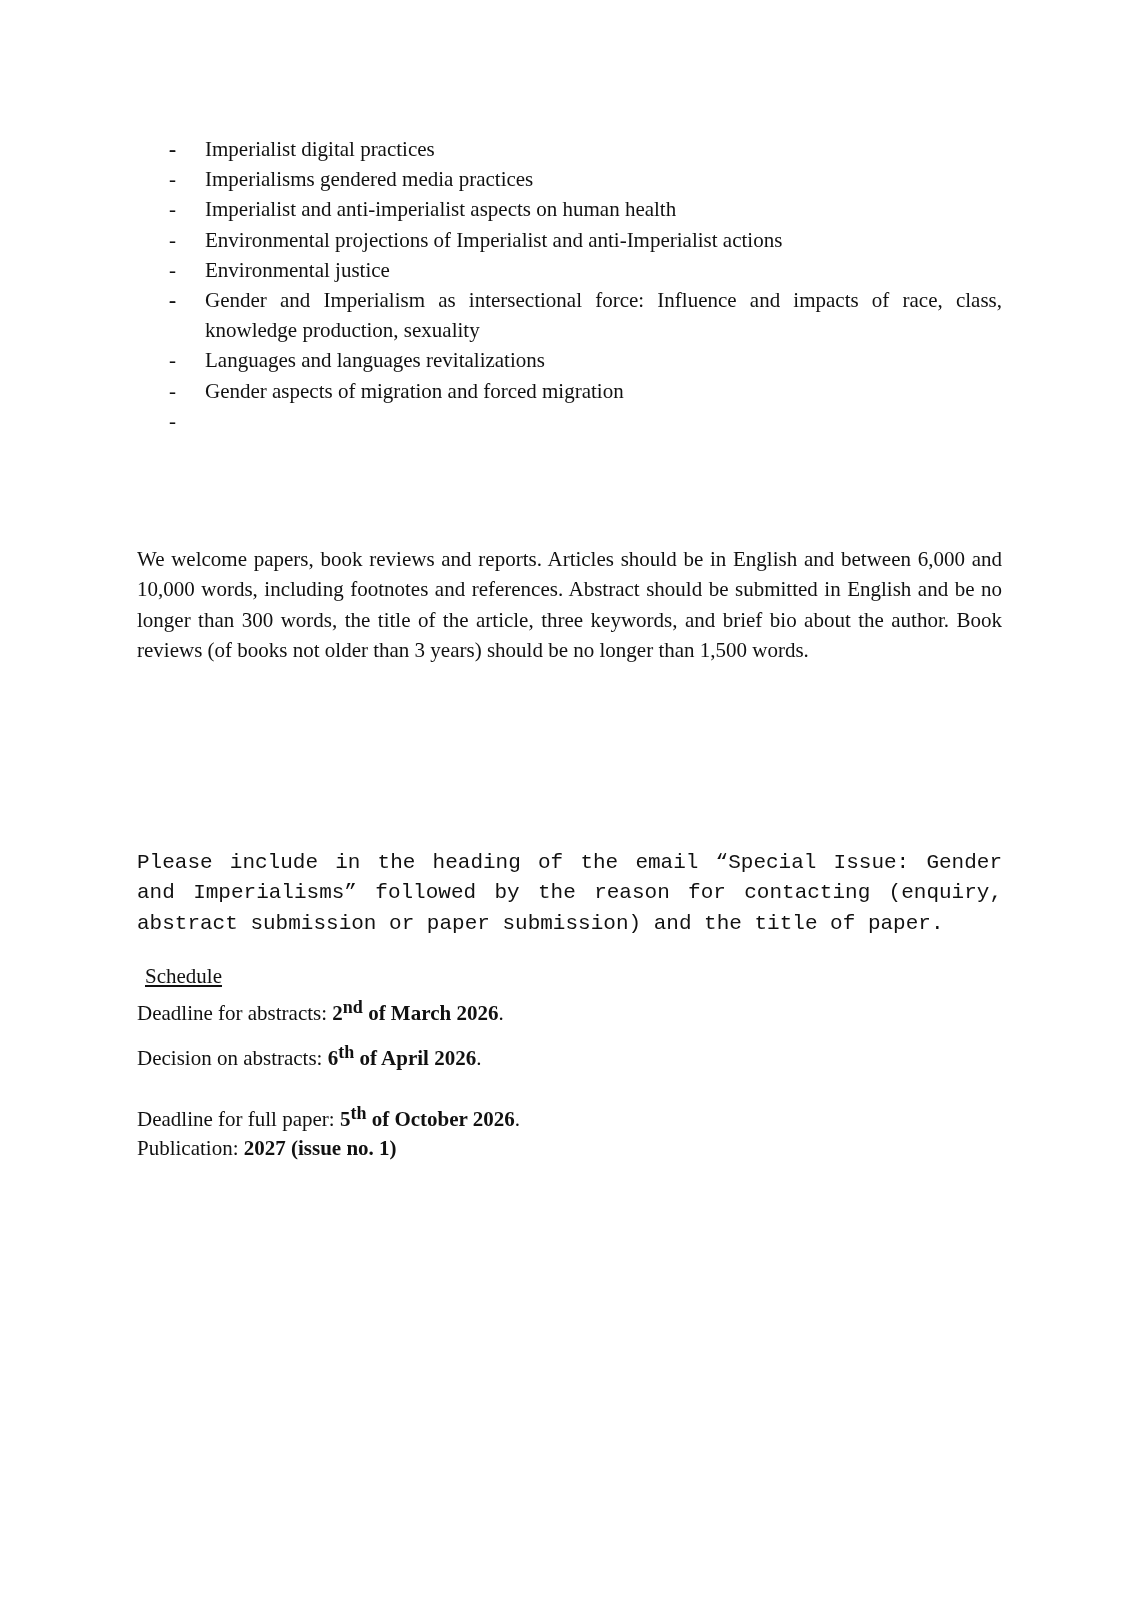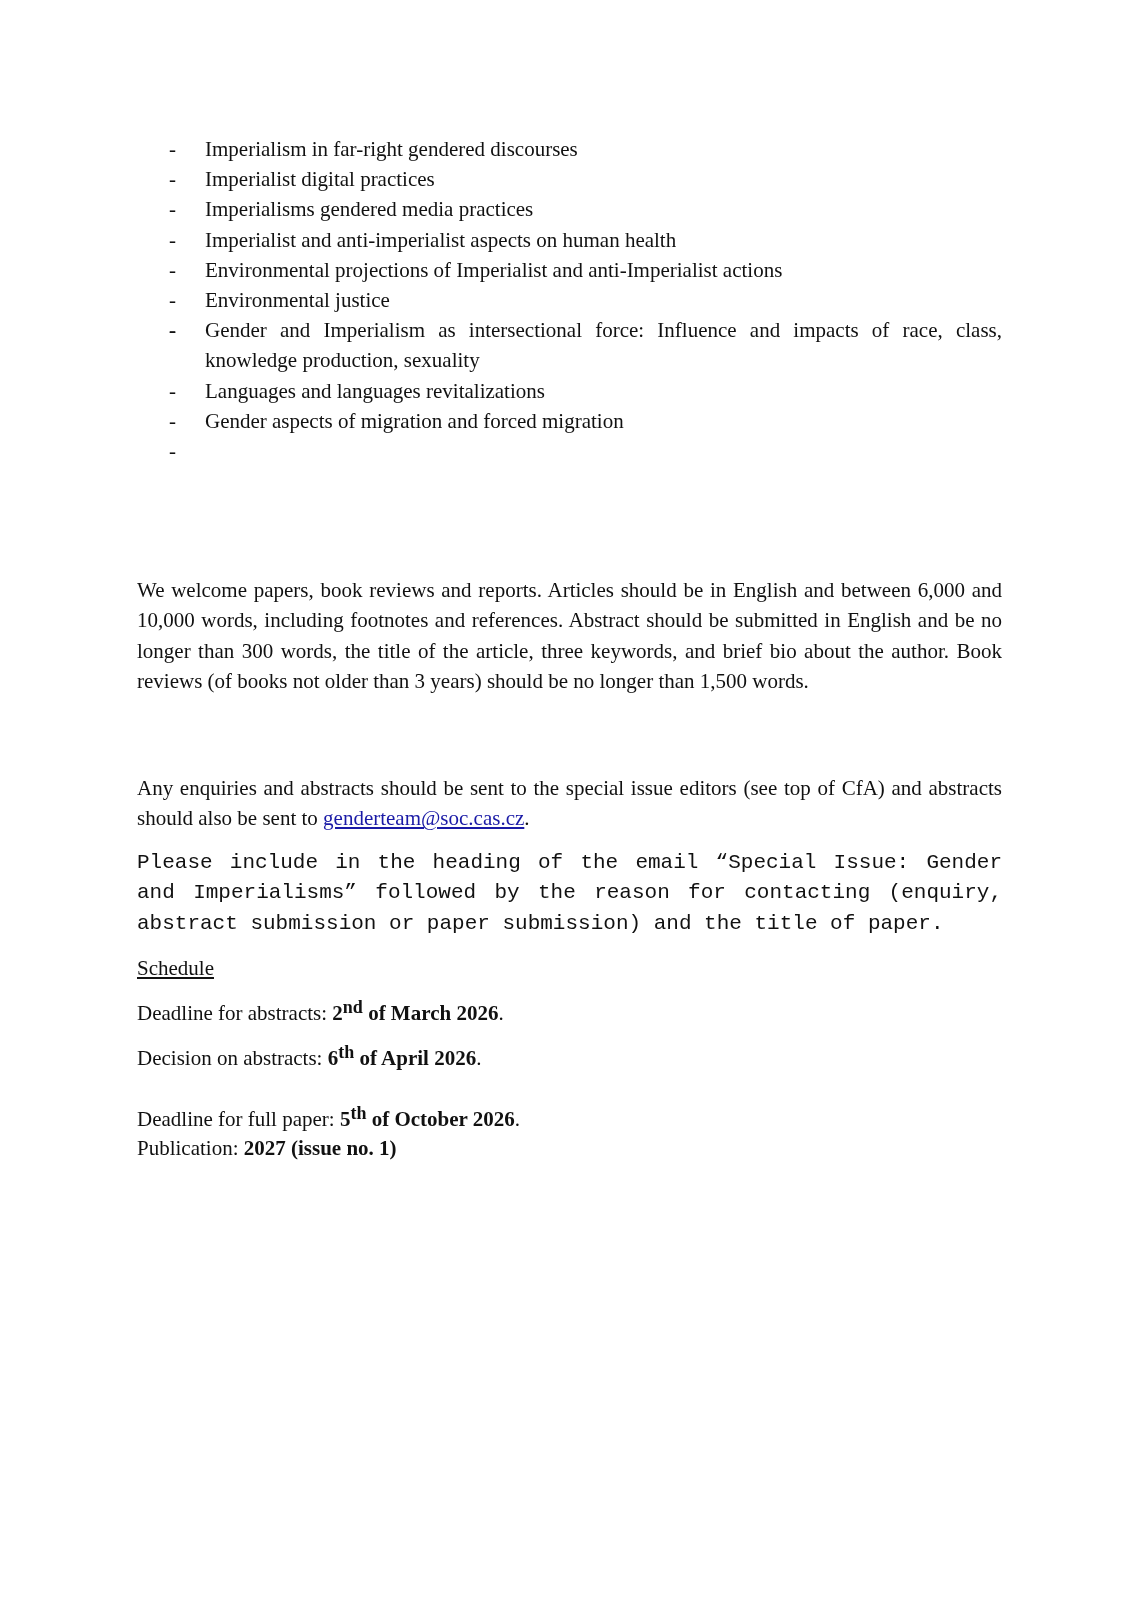--- a/index.html
+++ b/index.html
@@ -3,52 +3,51 @@
 <meta charset="utf-8">
 <style>
   html, body { margin: 0; padding: 0; background: #ffffff; }
   body { width: 1131px; height: 1600px; position: relative; overflow: hidden;
          font-family: "Liberation Serif", "DejaVu Serif", serif; color: #111; font-size: 21px; }
   .page { position: absolute; left: 0; top: 0; width: 1131px; height: 1600px; }
   .bullets { position: absolute; left: 166px; top: 134px; width: 836px; margin: 0; padding: 0; list-style: none; }
   .bullets li { position: relative; padding-left: 39px; line-height: 30.2px; }
   .bullets li .dash { position: absolute; left: 3px; top: 0; }
   .para { position: absolute; left: 137px; width: 865px; margin: 0; line-height: 30.4px; text-align: justify; }
-  .p1 { top: 575px; }
+  .p1 { top: 544px; }
   .p2 { top: 773px; }
   .p3 { top: 848px; font-family: Liberation Mono, monospace; }
-  .sched-head { position: absolute; left: 137px; top: 953px; margin: 0; text-decoration: underline; line-height: 30px; }
+  .sched-head { position: absolute; left: 137px; top: 953px; margin: 8px; text-decoration: underline; line-height: 30px; }
   .sched-line { position: absolute; left: 137px; margin: 0; line-height: 30px; }
   .s1 { top: 998px; } .s2 { top: 1043px; } .s3 { top: 1088px; margin-top: 16px; } .s4 { top: 1133px; }
   .sched-line b { font-weight: bold; }
   sup { font-size: 18px; vertical-align: 7px; line-height: 0; }
   a.email { color: #1a1aa6; text-decoration: underline; }
 </style>
 </head>
 <body>
 
 <div class="page">
 
   <ul class="bullets">
-    <li><span class="dash">-</span><span>Imperialism in far-right gendered discourses</span></li>
+    <li><span class="dash">-</span></li>
     <li><span class="dash">-</span><span>Imperialist digital practices</span></li>
     <li><span class="dash">-</span><span>Imperialisms gendered media practices</span></li>
     <li><span class="dash">-</span><span>Imperialist and anti-imperialist aspects on human health</span></li>
     <li><span class="dash">-</span><span>Environmental projections of Imperialist and anti-Imperialist actions</span></li>
     <li><span class="dash">-</span><span>Environmental justice</span></li>
     <li><span class="dash">-</span></li>
     <li style="text-align:justify;"><span class="dash">-</span><span>Gender and Imperialism as intersectional force: Influence and impacts of race, class, knowledge production, sexuality</span></li>
     <li><span class="dash">-</span><span>Languages and languages revitalizations</span></li>
     <li><span class="dash">-</span><span>Gender aspects of migration and forced migration</span></li>
     <li><span class="dash">-</span></li>
   </ul>
 
   <p class="para p1">We welcome papers, book reviews and reports. Articles should be in English and between 6,000 and 10,000 words, including footnotes and references. Abstract should be submitted in English and be no longer than 300 words, the title of the article, three keywords, and brief bio about the author. Book reviews (of books not older than 3 years) should be no longer than 1,500 words.</p>
 
-  <p class="para p2"><span>Any enquiries and abstracts should be sent to the special issue editors (see top of CfA) and abstracts should also be sent to </span><a class="email">genderteam@soc.cas.cz</a><span>.</span></p>
 
   <p class="para p3">Please include in the heading of the email “Special Issue: Gender and Imperialisms” followed by the reason for contacting (enquiry, abstract submission or paper submission) and the title of paper.</p>
 
   <p class="sched-head">Schedule</p>
 
   <p class="sched-line s1"><span>Deadline for abstracts: </span><b><span>2</span><sup>nd</sup><span> of March 2026</span></b><span>.</span></p>
 
   <p class="sched-line s2"><span>Decision on abstracts: </span><b><span>6</span><sup>th</sup><span> of April 2026</span></b><span>.</span></p>
 
   <p class="sched-line s3"><span>Deadline for full paper: </span><b><span>5</span><sup>th</sup><span> of October 2026</span></b><span>.</span></p>

